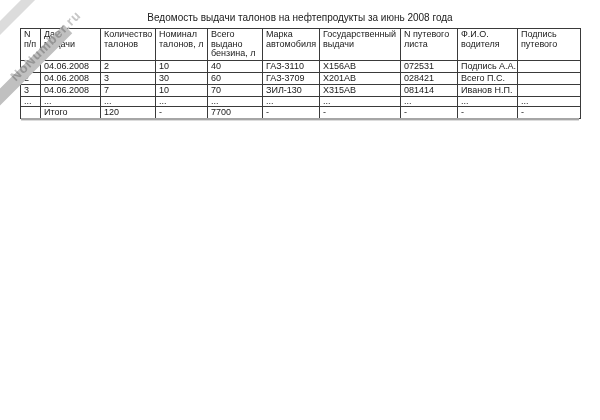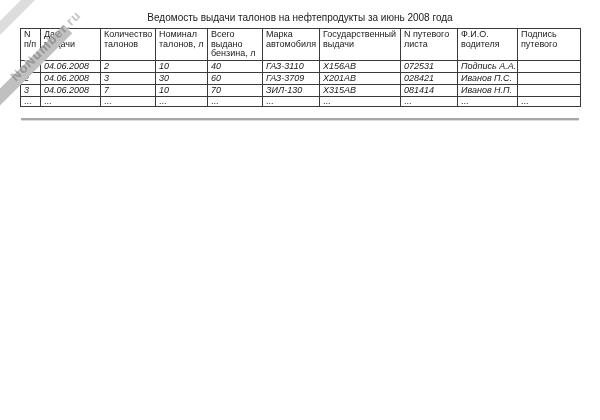--- a/index.html
+++ b/index.html
@@ -42,21 +42,21 @@
     text-align: left;
     font-weight: 400;
     overflow: hidden;
     white-space: nowrap;
   }
   table.coupons th {
     white-space: pre-line;
     line-height: 9.5px;
     height: 29px;
   }
-  table.coupons tr.data-row { height: 11px; font-style: italic; }
+  table.coupons tr.data-row { height: 11px; }
   table.coupons tr.data-row td { line-height: 9px; }
   table.coupons tr.dots-row { height: 9px; }
   table.coupons tr.dots-row td { line-height: 7px; }
   table.coupons tr.total-row { height: 10px; }
   table.coupons tr.total-row td { line-height: 9px; }
   .divider {
     position: absolute;
     left: 21px;
     top: 118px;
     width: 558px;
@@ -168,21 +168,21 @@
         </tr>
         <tr class="data-row">
           <td>2</td>
           <td>04.06.2008</td>
           <td>3</td>
           <td>30</td>
           <td>60</td>
           <td>ГАЗ-3709</td>
           <td>Х201АВ</td>
           <td>028421</td>
-          <td>Иванов П.С.</td>
+          <td>Всего П.С.</td>
           <td></td>
         </tr>
         <tr class="data-row">
           <td>3</td>
           <td>04.06.2008</td>
           <td>7</td>
           <td>10</td>
           <td>70</td>
           <td>ЗИЛ-130</td>
           <td>Х315АВ</td>
@@ -195,20 +195,32 @@
           <td>...</td>
           <td>...</td>
           <td>...</td>
           <td>...</td>
           <td>...</td>
           <td>...</td>
           <td>...</td>
           <td>...</td>
           <td>...</td>
         </tr>
+        <tr class="total-row">
+          <td></td>
+          <td>Итого</td>
+          <td>120</td>
+          <td>-</td>
+          <td>7700</td>
+          <td>-</td>
+          <td>-</td>
+          <td>-</td>
+          <td>-</td>
+          <td>-</td>
+        </tr>
       </tbody>
   </table>
 
   <div class="divider"></div>
 
   <div class="watermark">
     <div class="wm-stripe-1"></div>
     <div class="wm-text">NoNumber.ru</div>
     <div class="wm-stripe-2"></div>
   </div>

